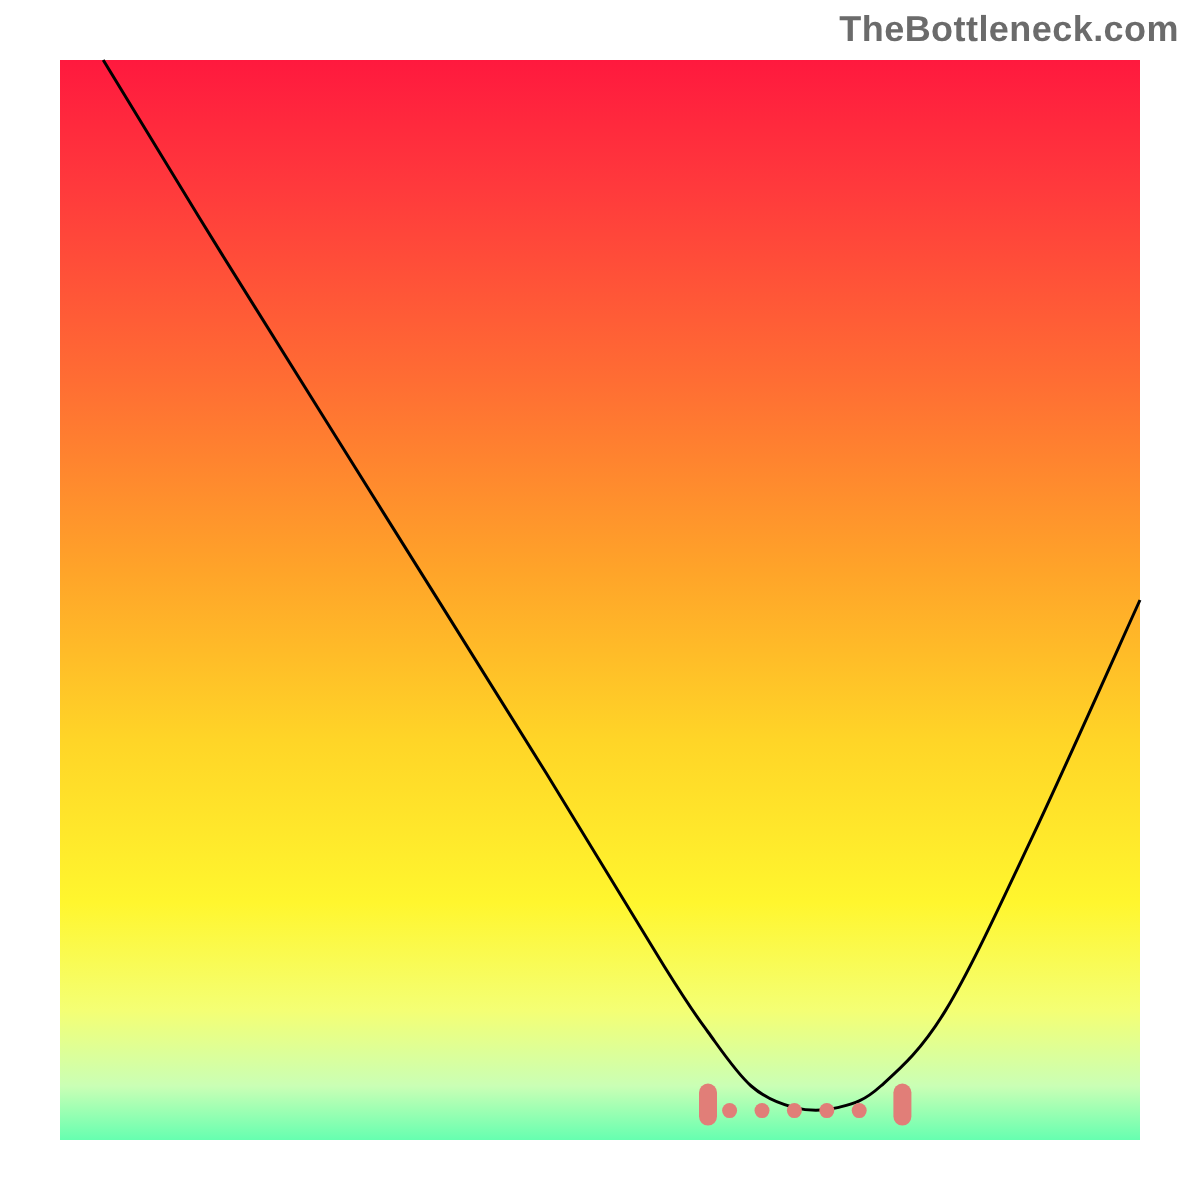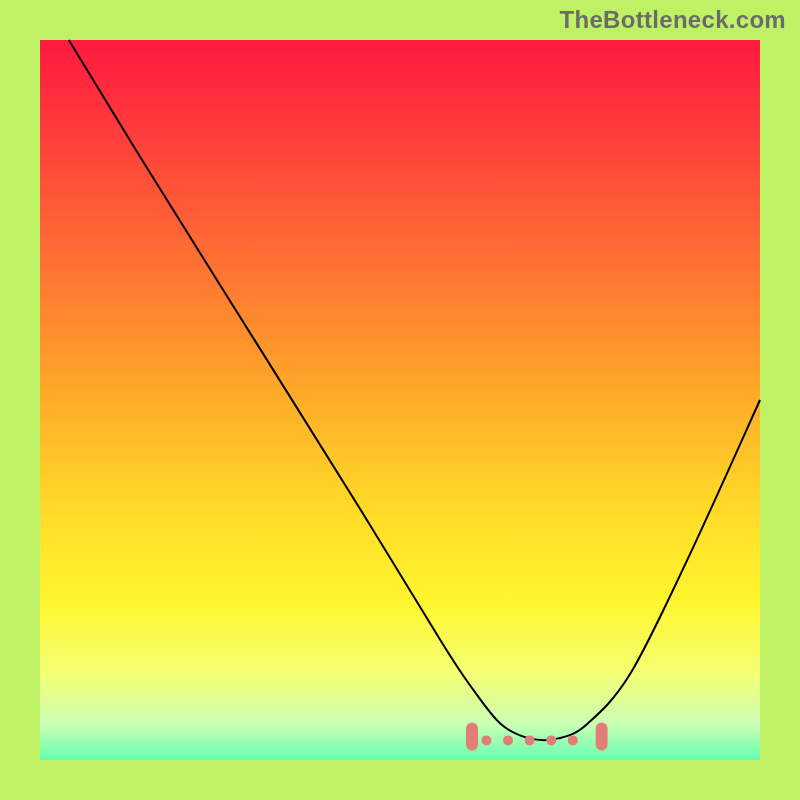--- a/index.html
+++ b/index.html
@@ -8,21 +8,21 @@
     width: 800px;
     height: 800px;
     background: #000000;
     overflow: hidden;
     font-family: Arial, Helvetica, sans-serif;
   }
   .frame {
     position: relative;
     width: 800px;
     height: 800px;
-    background: #bef264;
+    background: #ffffff;
   }
   .watermark {
     position: absolute;
     top: 6px;
     right: 14px;
     color: #6b6b6b;
     font-size: 24px;
     font-weight: 600;
     letter-spacing: 0.3px;
     user-select: none;

